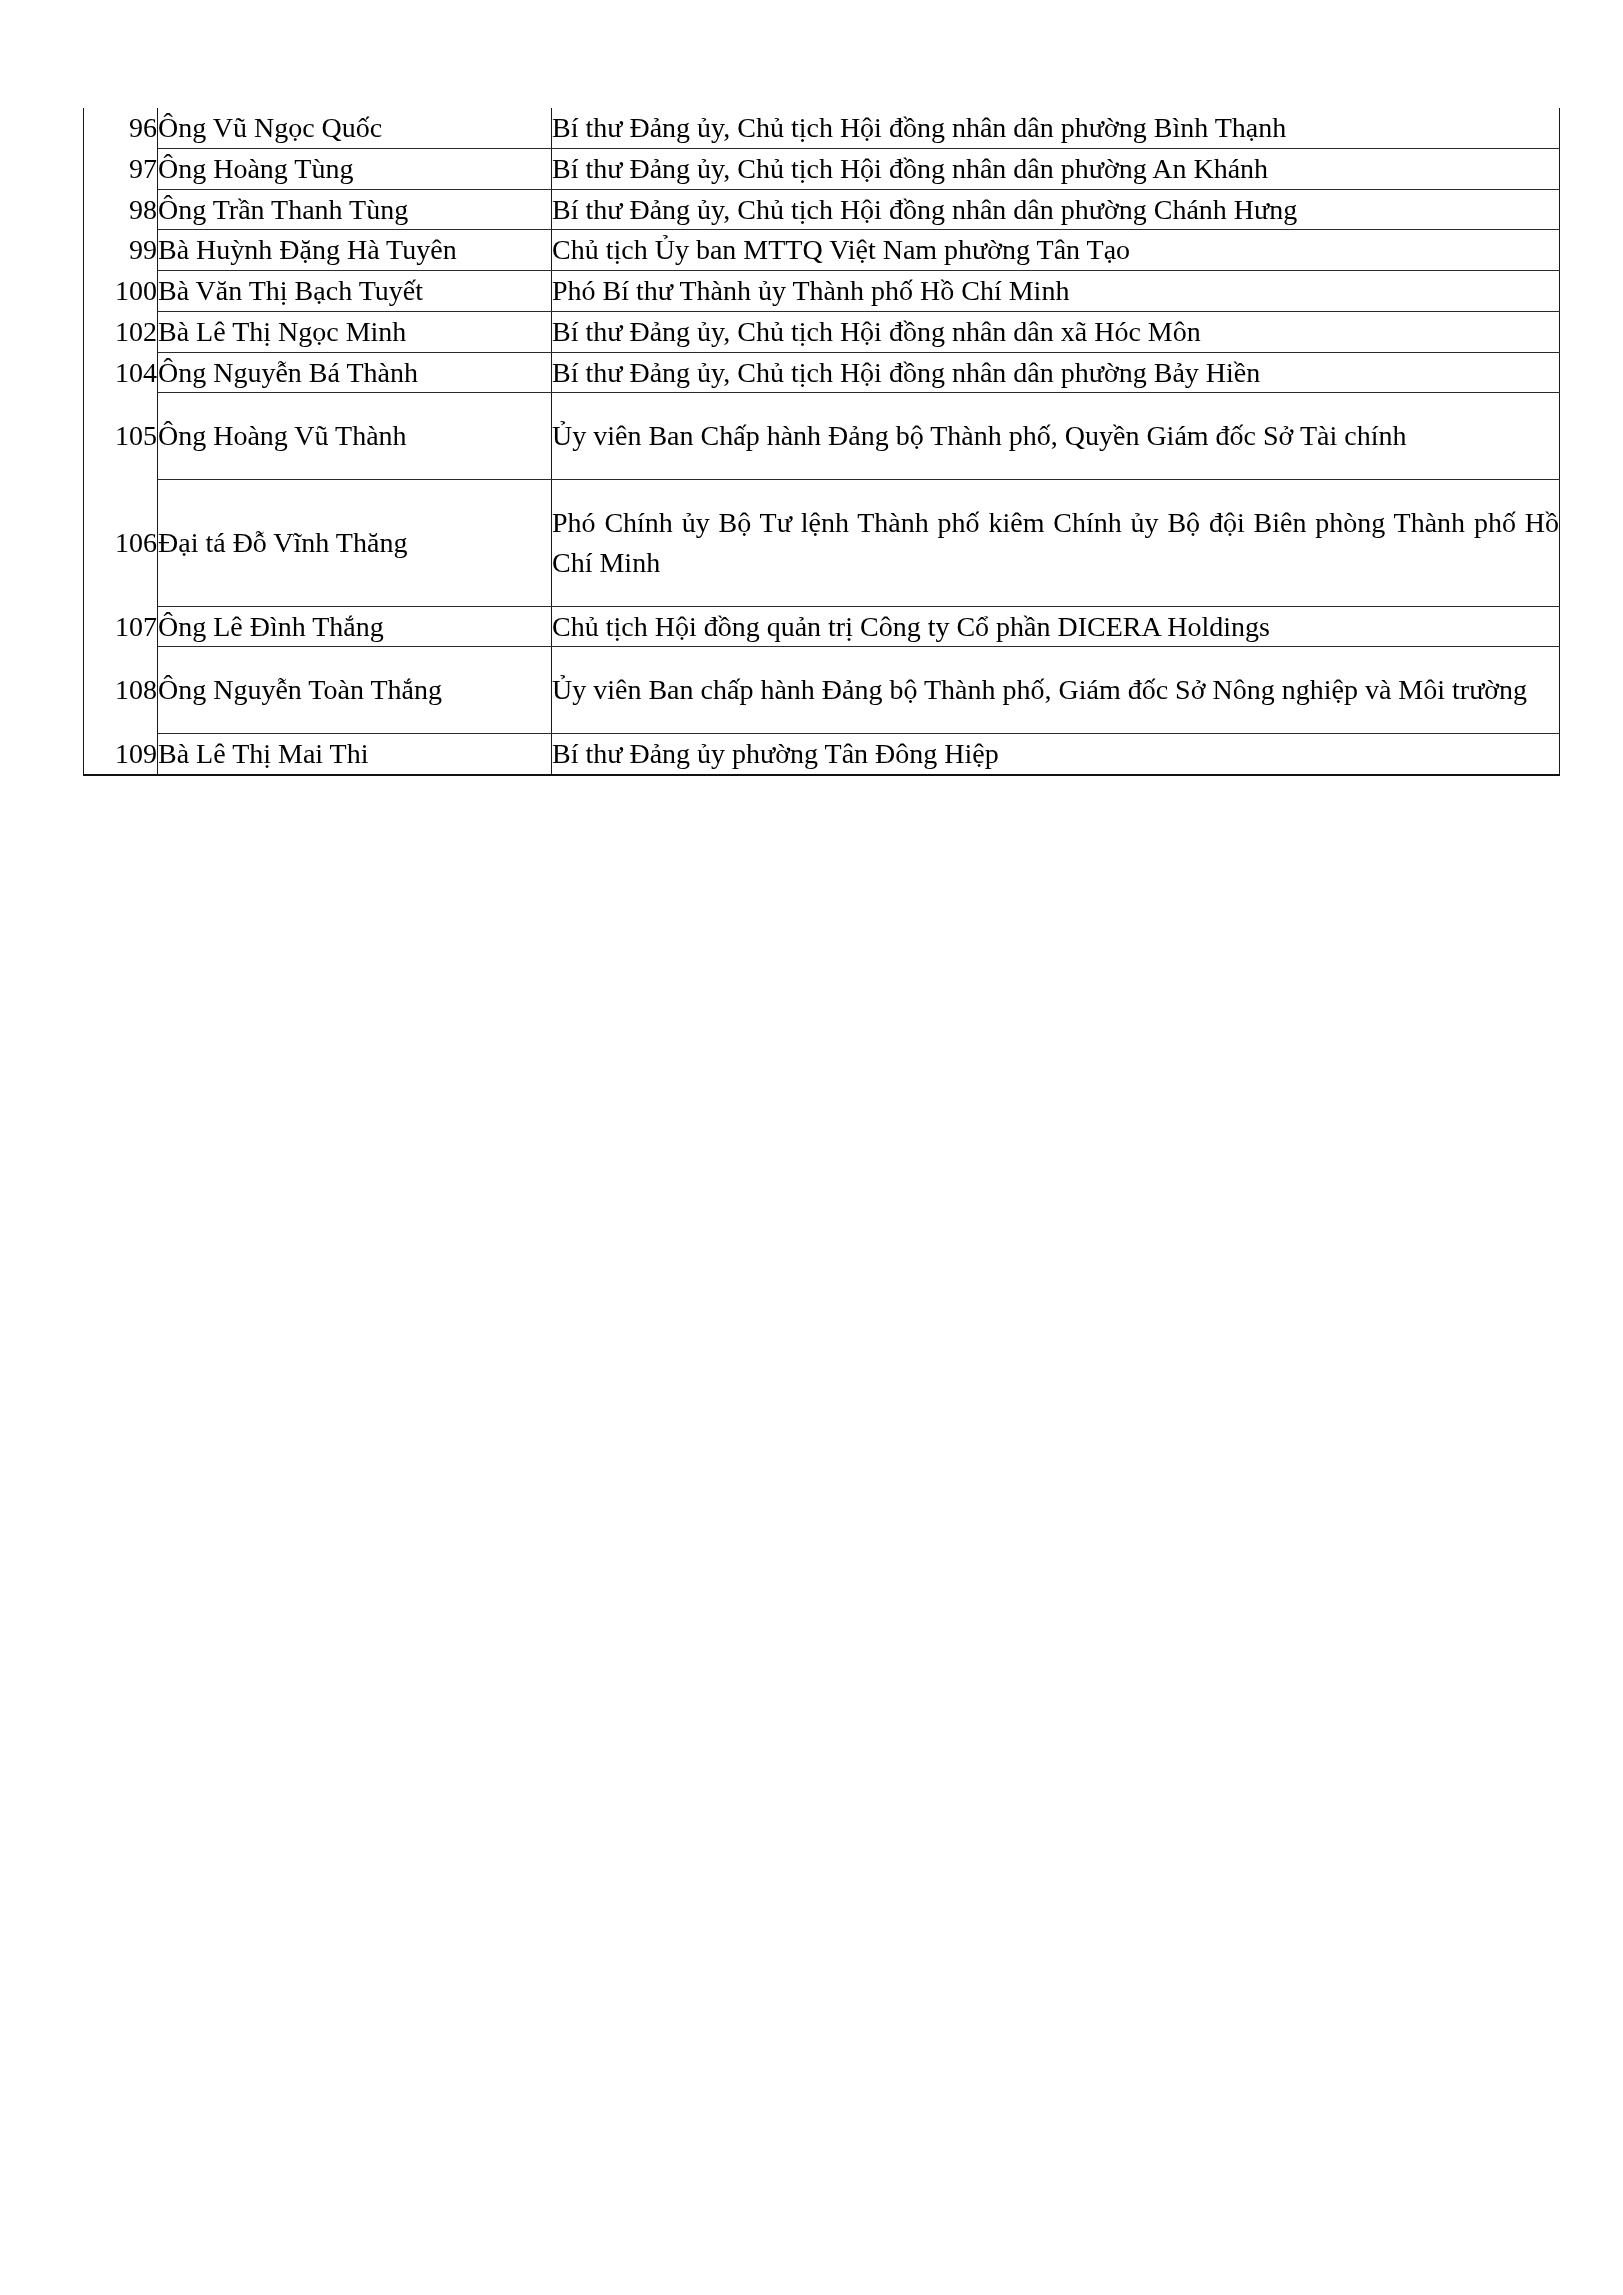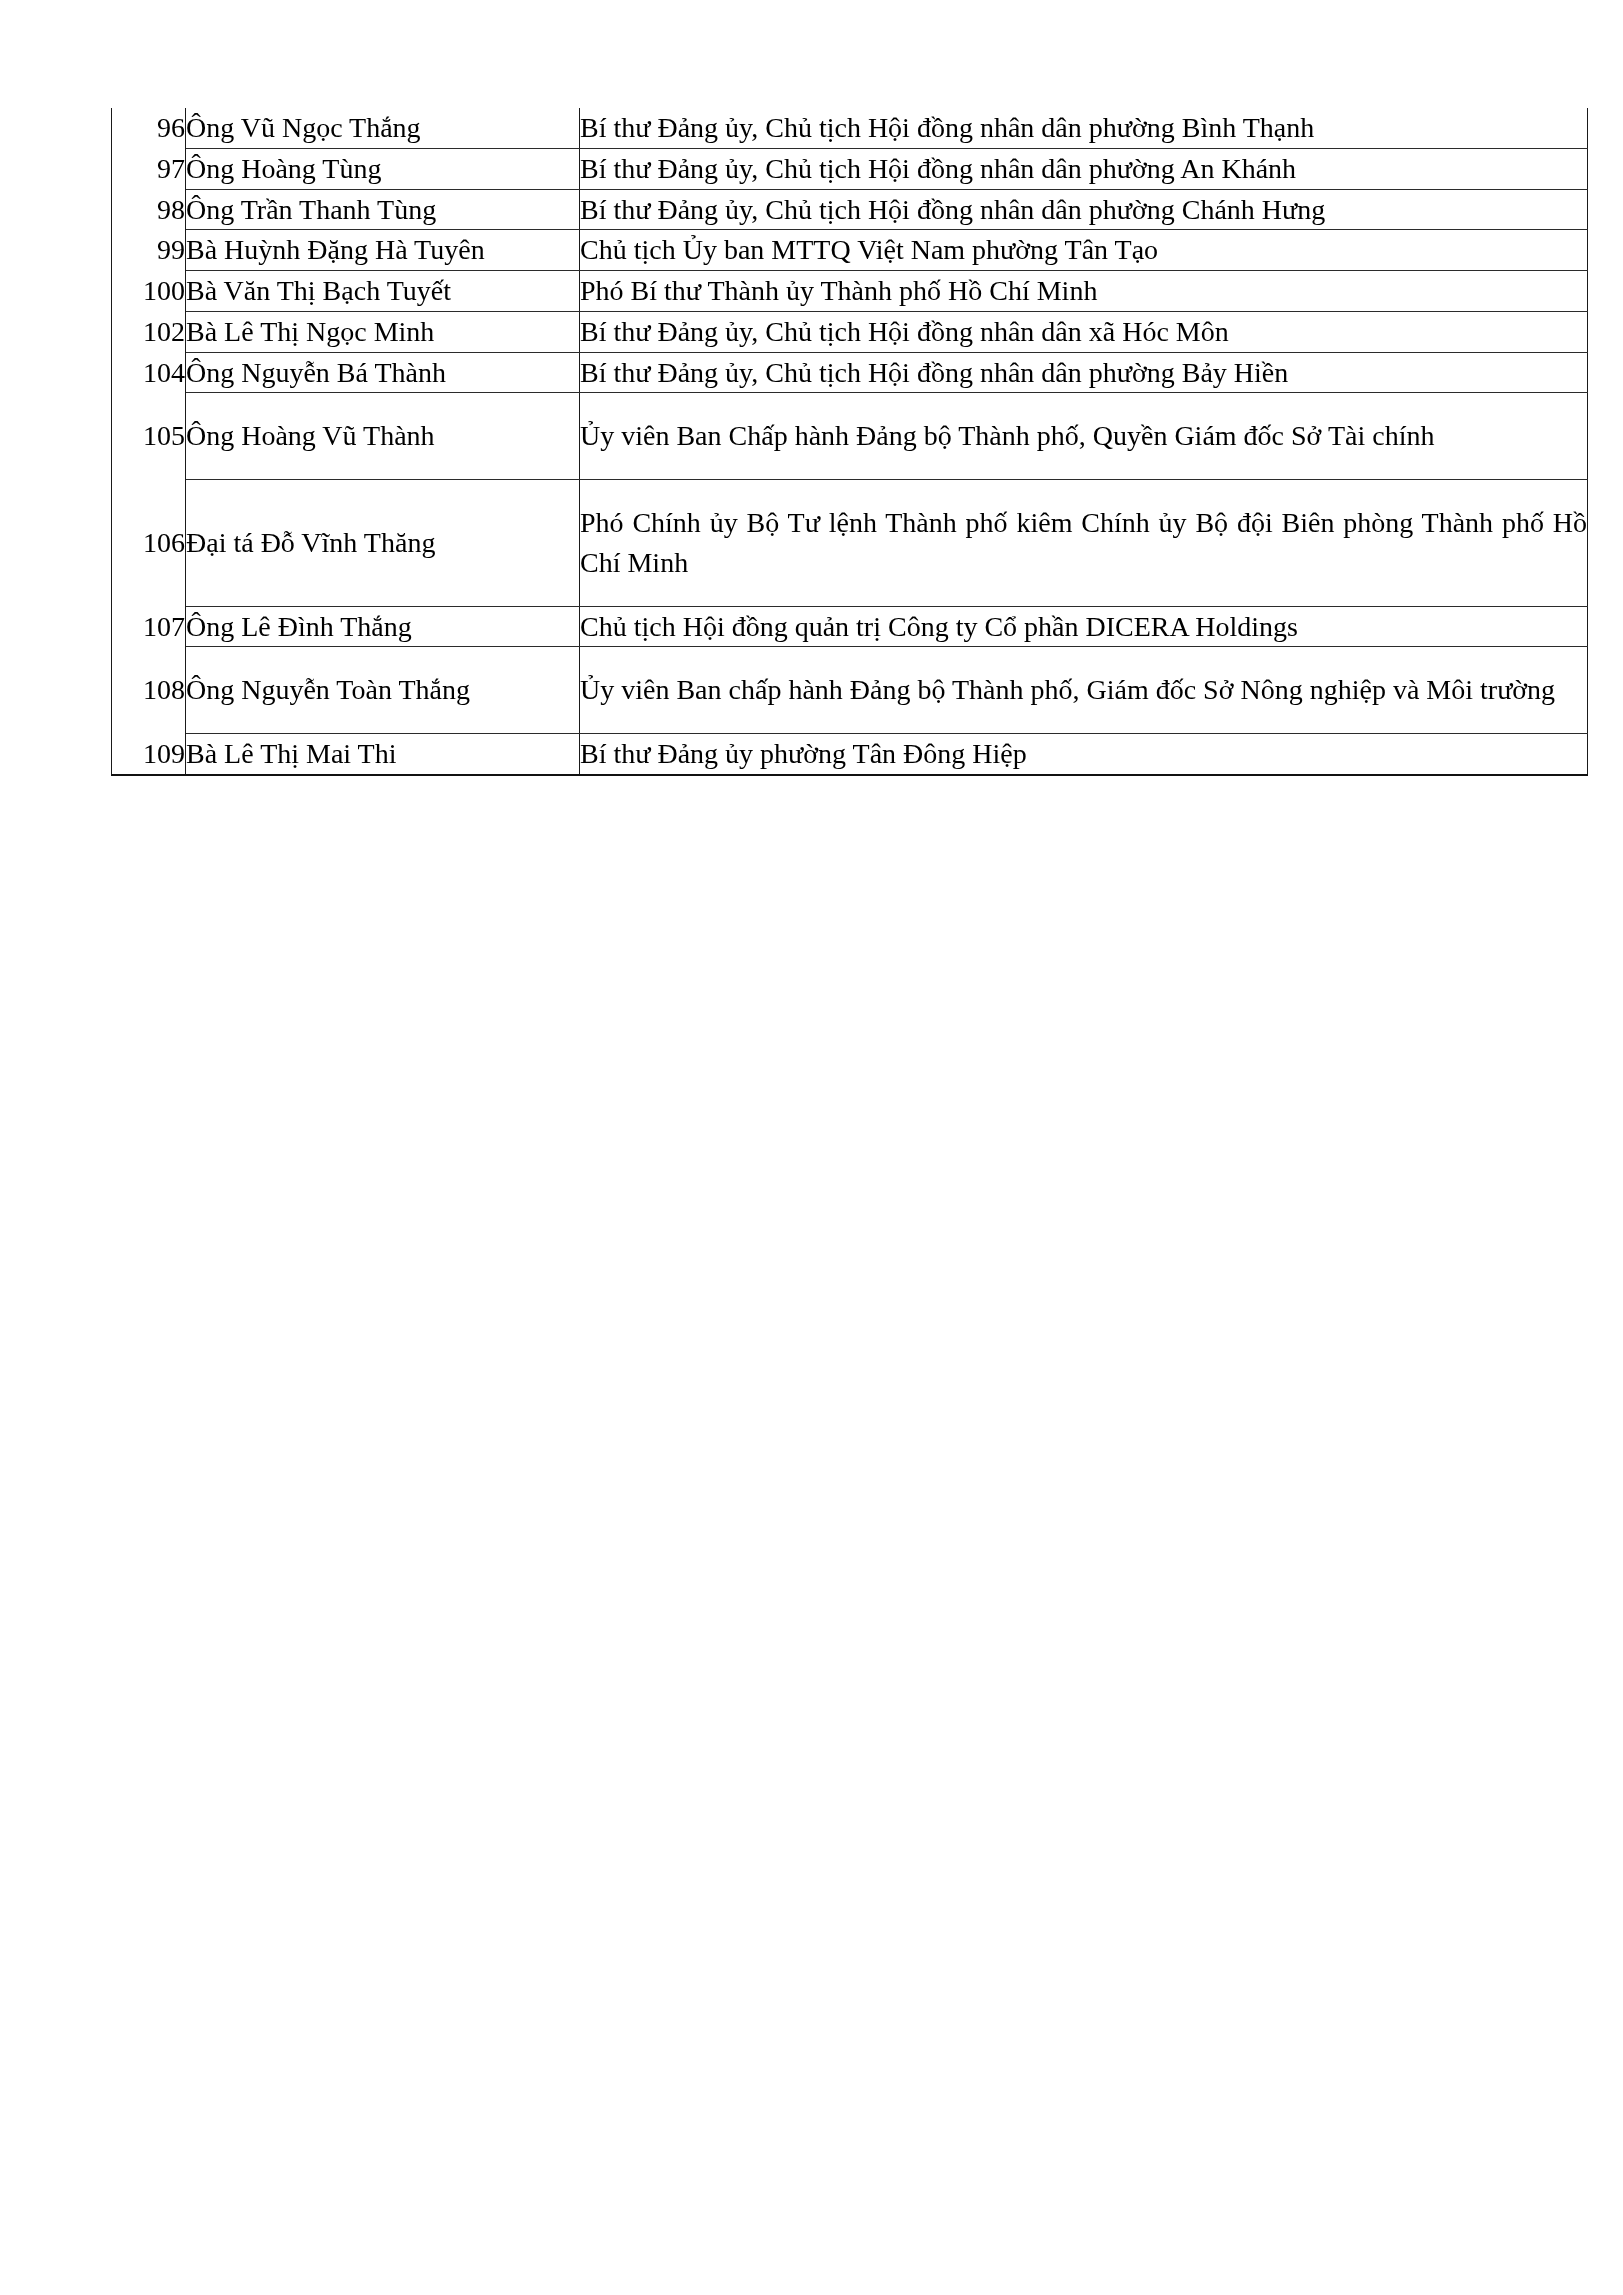--- a/index.html
+++ b/index.html
@@ -15,21 +15,21 @@
   .page {
     position: relative;
     width: 1623px;
     height: 2295px;
     background: #ffffff;
     overflow: hidden;
     box-sizing: border-box;
   }
   .table-wrap {
     position: absolute;
-    left: 111px;
+    left: 83px;
     top: 108px;
     width: 1477px;
   }
   table.listing {
     border-collapse: collapse;
     table-layout: fixed;
     width: 1476px;
     border-left: 1.6px solid #1a1a1a;
     border-right: 1.6px solid #1a1a1a;
     border-bottom: 2.4px solid #111111;
@@ -93,21 +93,21 @@
         <col class="c-index">
         <col class="c-name">
         <col class="c-role">
       </colgroup>
       <tbody id="table-body">
       <tr class="row">
             <td class="cell-index">
               <span class="index-text">96</span>
             </td>
             <td class="cell-name">
-              <span class="name-text">Ông Vũ Ngọc Thắng</span>
+              <span class="name-text">Ông Vũ Ngọc Quốc</span>
             </td>
             <td class="cell-role">
               <span class="role-text">Bí thư Đảng ủy, Chủ tịch Hội đồng nhân dân phường Bình Thạnh</span>
             </td>
           </tr>
           <tr class="row">
             <td class="cell-index">
               <span class="index-text">97</span>
             </td>
             <td class="cell-name">

